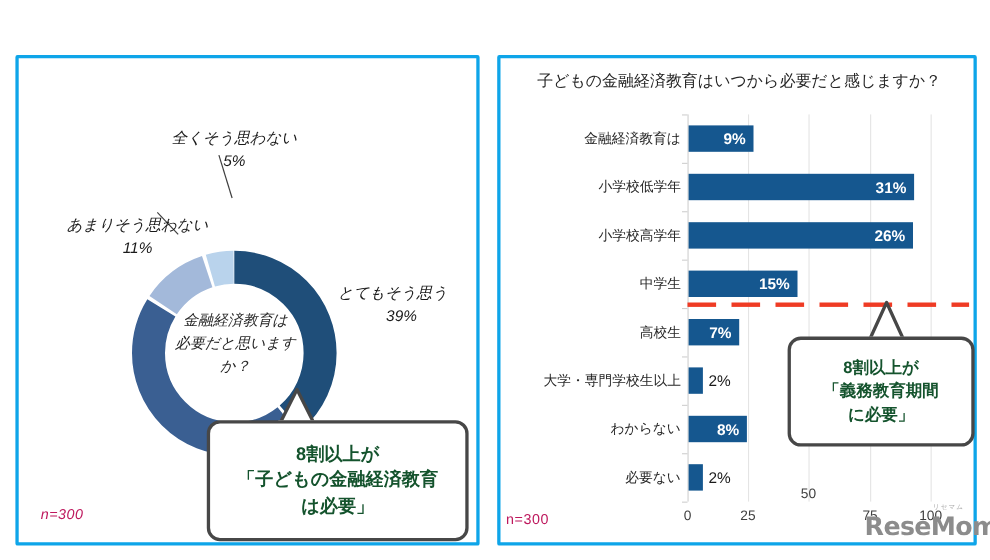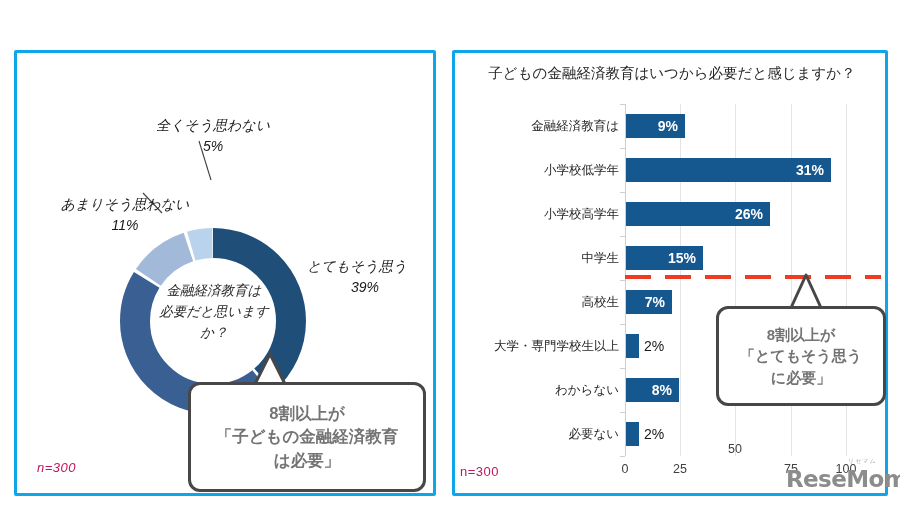--- a/index.html
+++ b/index.html
@@ -57,21 +57,21 @@
   #lab-maa     { left: 36px;  top: 383px; width: 140px; }
 
   .leader { position: absolute; stroke: #404040; stroke-width: 1.1px; }
 
   
   .callout {
     position: absolute;
     background: #ffffff;
     border: 3px solid #474747;
     border-radius: 12px;
-    color: #737373;
+    color: #14532d;
     font-weight: bold;
     text-align: center;
     line-height: 1.42;
     display: flex; align-items: center; justify-content: center;
   }
   #callout-left {
     left: 188px; top: 382px; width: 238px; height: 110px;
     font-size: 16.5px;
   }
   #callout-right {
@@ -234,24 +234,24 @@
     <div class="tickmark" style="top:264px;"></div>
     <div class="tickmark" style="top:308px;"></div>
     <div class="tickmark" style="top:352px;"></div>
 
     <div class="bar" style="top:10px;  left:1px; width:59px;">
       <span class="val">9%</span>
     </div>
     <div class="bar" style="top:54px;  left:1px; width:205px;">
       <span class="val">31%</span>
     </div>
-    <div class="bar" style="top:98px;  left:1px; width:144px;">
+    <div class="bar" style="top:98px;  left:1px; width:204px;">
       <span class="val">26%</span>
     </div>
-    <div class="bar" style="top:142px; left:1px; width:77px;">
+    <div class="bar" style="top:142px; left:1px; width:99px;">
       <span class="val">15%</span>
     </div>
     <div class="bar" style="top:186px; left:1px; width:46px;">
       <span class="val">7%</span>
     </div>
     <div class="bar small" style="top:230px; left:1px; width:13px;"></div>
     <div class="val-out" style="top:234px; left:19px;">2%</div>
     <div class="bar" style="top:274px; left:1px; width:53px;">
       <span class="val">8%</span>
     </div>
@@ -285,21 +285,21 @@
   </div>
 
   <svg class="tail" style="left:782px; top:272px; width:56px; height:40px;">
     <polygon points="8,38 24,3 40,38" fill="#ffffff" stroke="#474747" stroke-width="3" stroke-linejoin="round"></polygon>
     <rect x="7" y="34" width="36" height="8" fill="#ffffff"></rect>
   </svg>
 
   <div class="callout" id="callout-right">
     <div class="lines">
       <div>8割以上が</div>
-      <div>「とてもそう思う</div>
+      <div>「義務教育期間</div>
       <div>に必要」</div>
     </div>
   </div>
 
   <div class="nlabel" style="left:460px; top:464px;">n=300</div>
 
   <div id="logo">
     <span>ReseMom.</span>
     <span class="kana">リセマム</span>
   </div>

